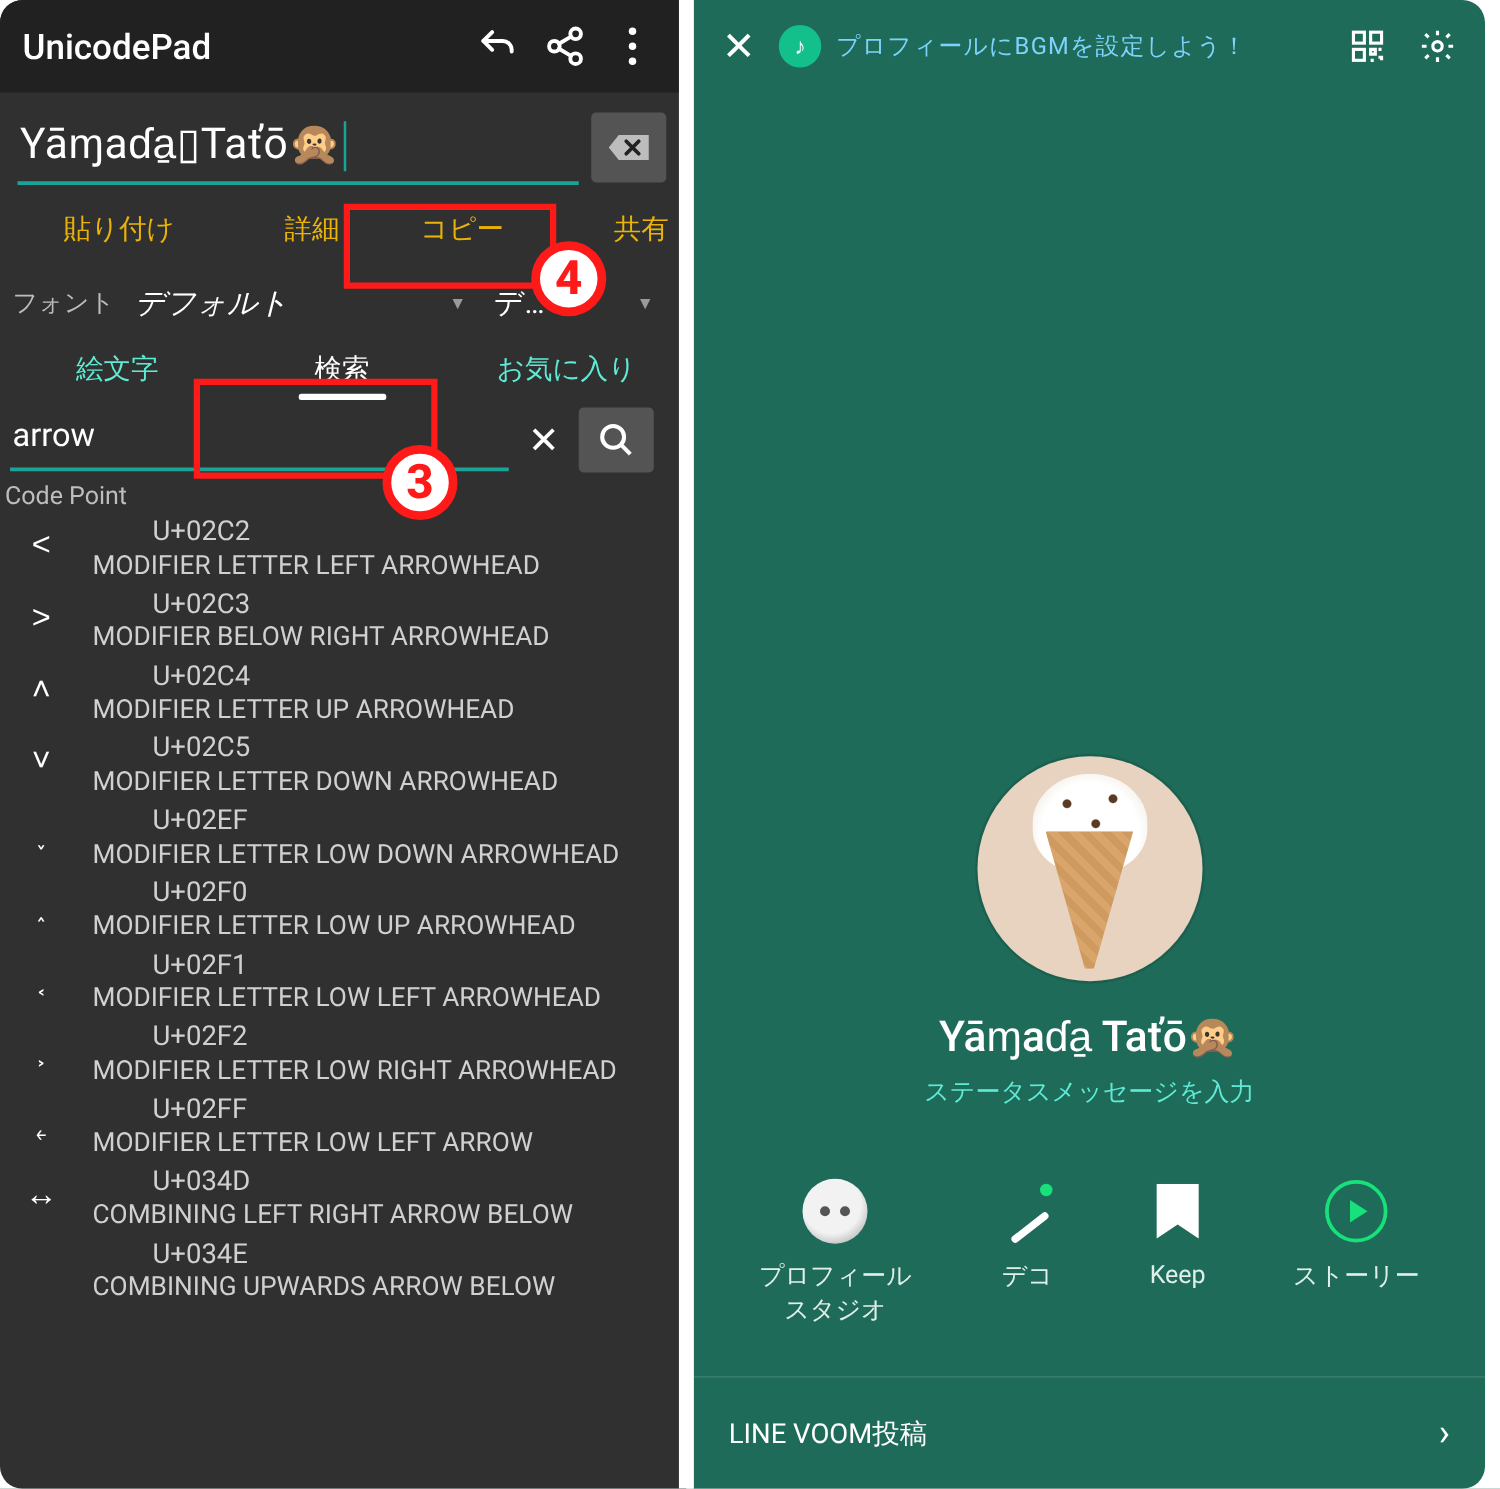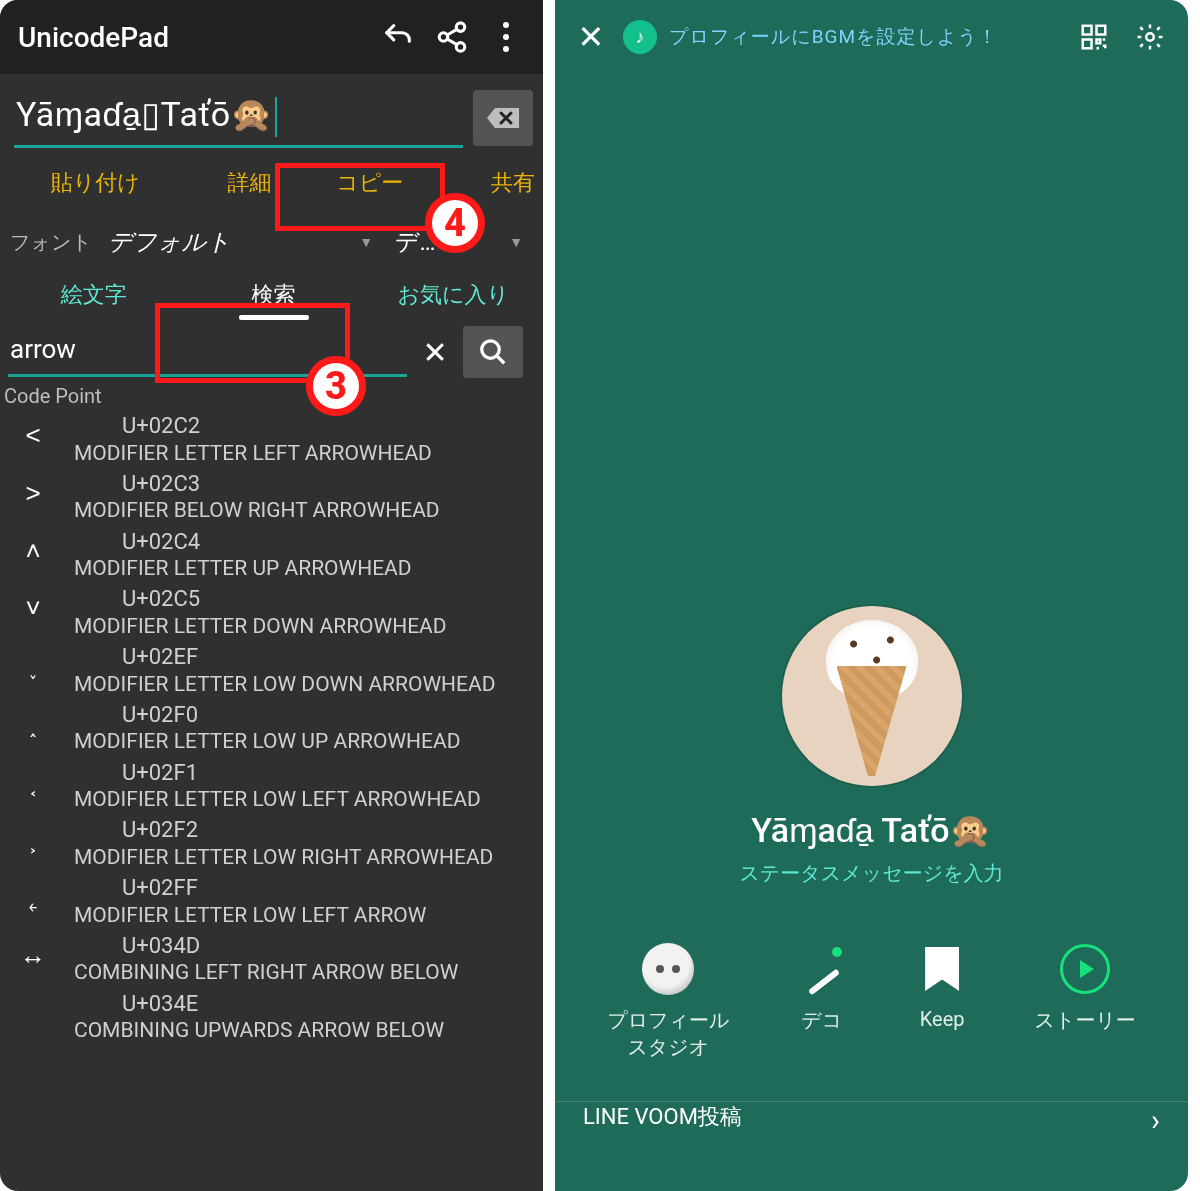--- a/index.html
+++ b/index.html
@@ -203,21 +203,21 @@
   .facecirc::after{content:"";position:absolute;right:14px;top:22px;width:8px;height:8px;border-radius:50%;background:#555;}
   .wand{ width:44px;height:44px; position:relative;}
   .wand::before{content:"";position:absolute;left:6px;bottom:6px;width:36px;height:6px;background:#fff;border-radius:3px;transform:rotate(-38deg);}
   .wand::after{content:"";position:absolute;right:2px;top:0;width:10px;height:10px;border-radius:50%;background:#18e07a;}
   .bookmark{width:34px;height:44px;background:#fff;clip-path:polygon(0 0,100% 0,100% 100%,50% 74%,0 100%);}
   .storycircle{width:50px;height:50px;border:3px solid #18e07a;border-radius:50%;display:flex;align-items:center;justify-content:center;}
   .storycircle .play{width:0;height:0;border-left:14px solid #18e07a;border-top:9px solid transparent;border-bottom:9px solid transparent;margin-left:4px;}
 
   .r-bottom {
     height:90px; border-top:1px solid rgba(255,255,255,.15);
-    display:flex; justify-content:space-between;
+    display:flex; align-items:center; justify-content:space-between;
     padding:0 28px; font-size:22px;
   }
   .chev { font-size:30px; color:#fff;}
 </style>
 </head>
 <body>
 
 <div class="left">
 
   <div class="u-header">

